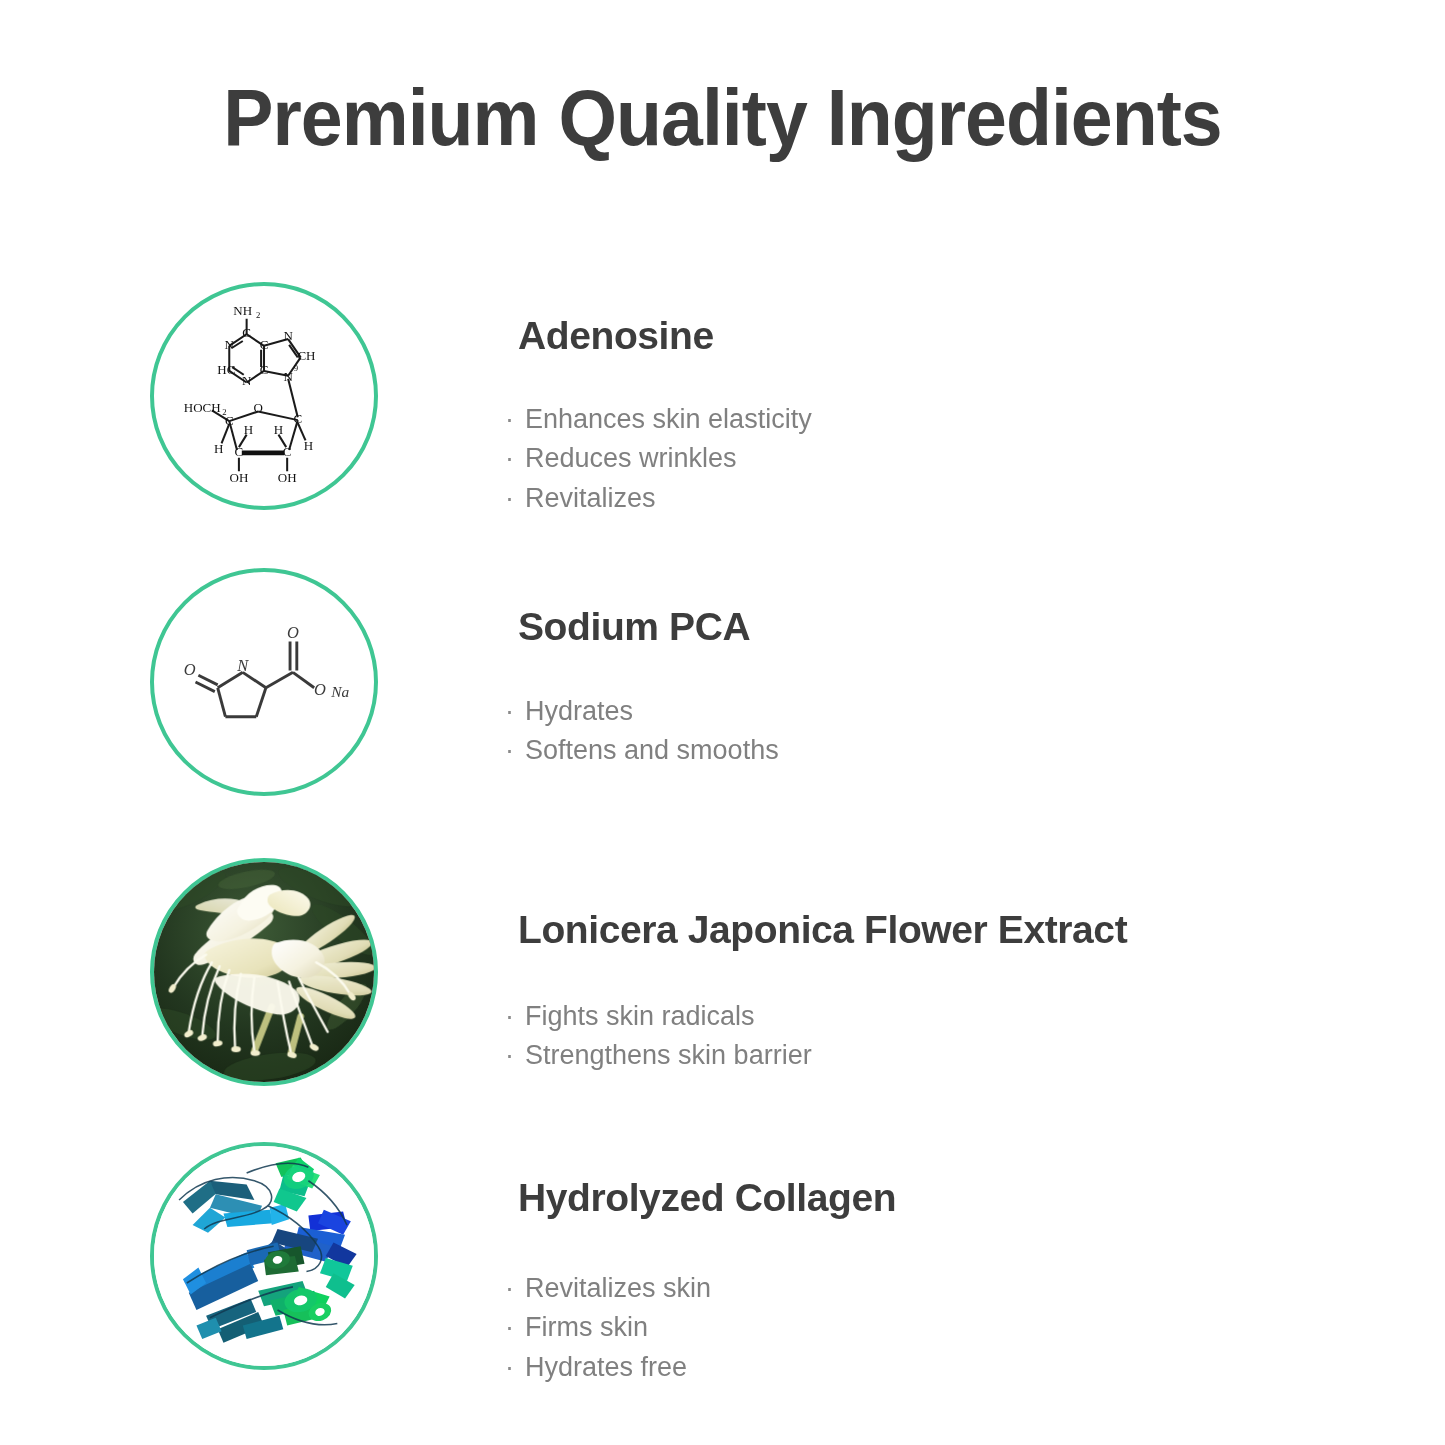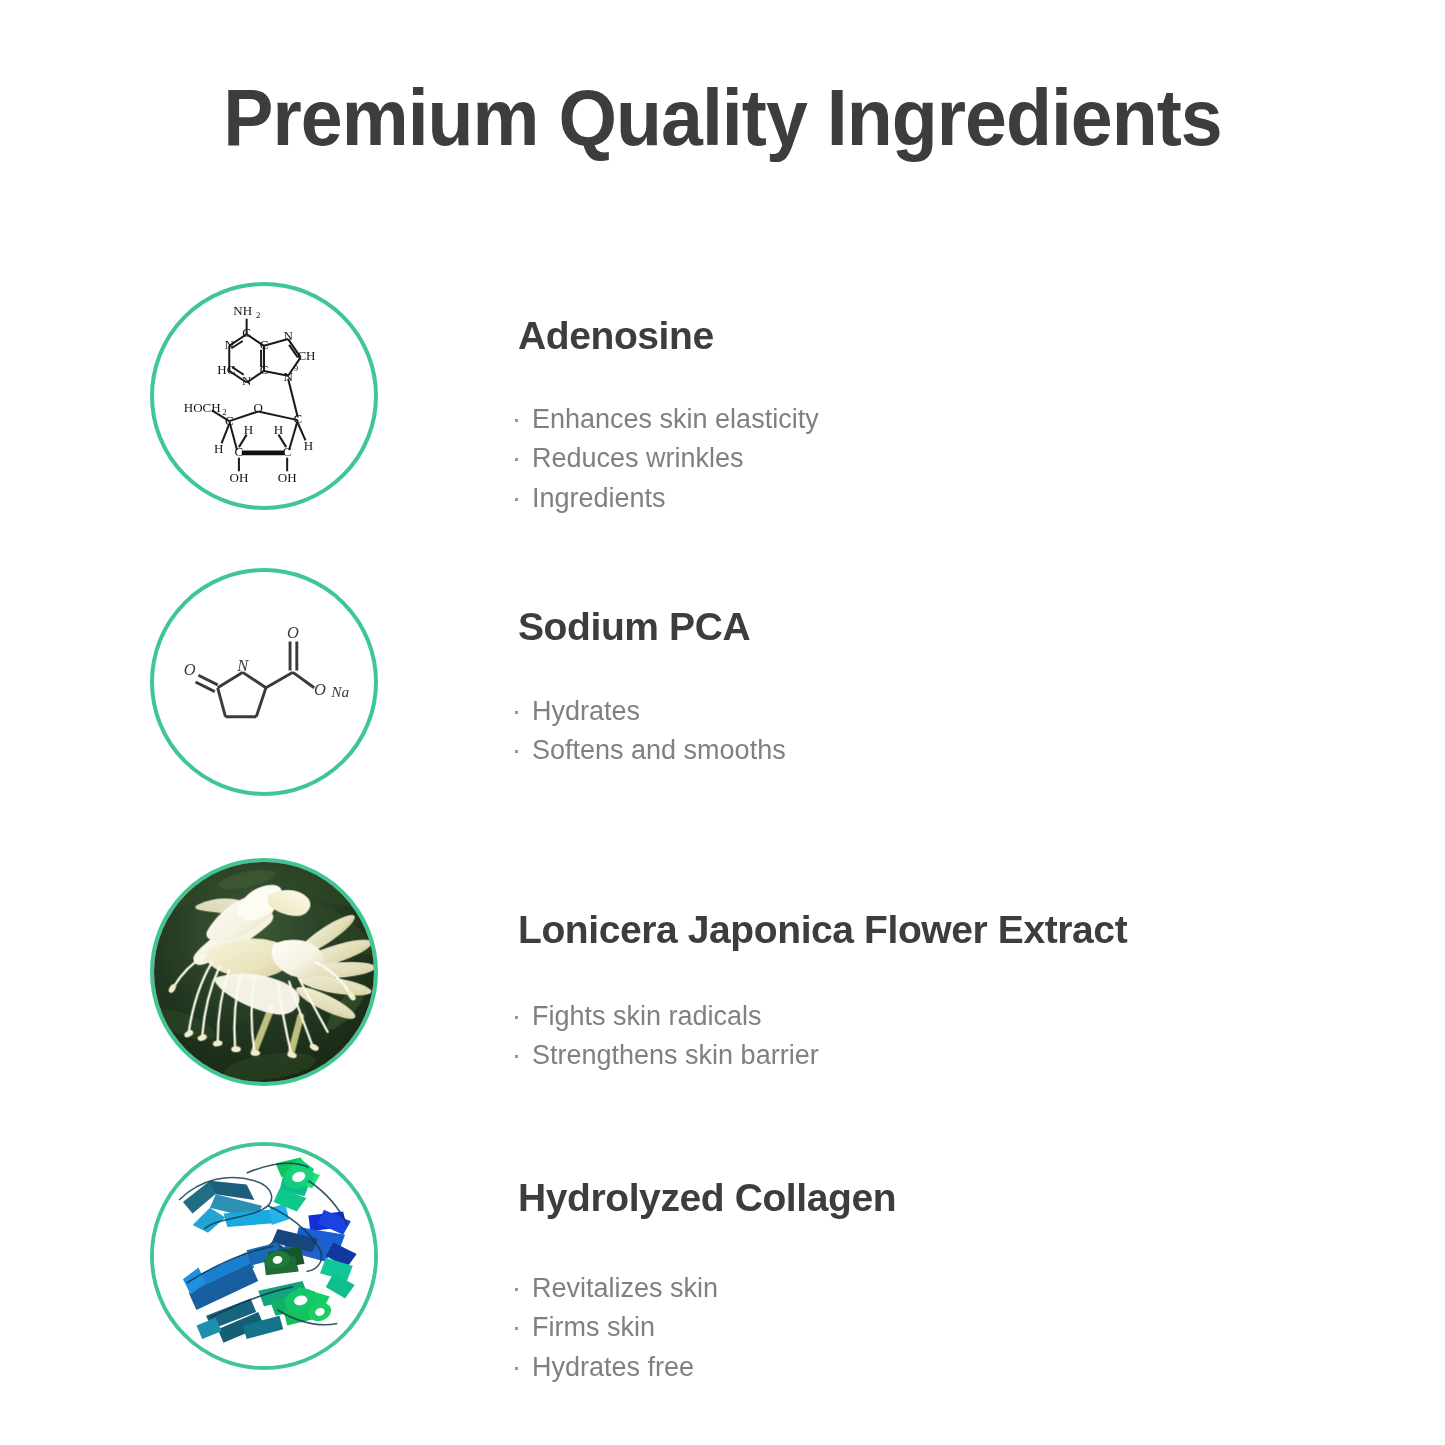--- a/index.html
+++ b/index.html
@@ -79,21 +79,21 @@
     font-size: 39px;
     font-weight: bold;
     color: #3d3d3d;
     letter-spacing: -0.4px;
     line-height: 1.05;
     margin: 14px;
     white-space: nowrap;
   }
   .benefits {
     list-style: none;
-    margin: 8px;
+    margin: 1px;
     padding: 0;
   }
   .benefits li {
     font-size: 27px;
     color: #808080;
     line-height: 39.5px;
     white-space: nowrap;
   }
   .benefits li .dot {
     display: inline-block;
@@ -213,21 +213,21 @@
           <text class="atom" x="138" y="200">OH</text>
         </g>
       </svg>
     </div>
 
     <div class="text-col">
       <h2 class="ing-name">Adenosine</h2>
       <ul class="benefits">
         <li><span class="dot">·</span><span>Enhances skin elasticity</span></li>
         <li><span class="dot">·</span><span>Reduces wrinkles</span></li>
-        <li><span class="dot">·</span><span>Ingredients</span></li>
+        <li><span class="dot">·</span><span>Revitalizes</span></li>
       </ul>
     </div>
   </div>
 
   <div class="ingredient" data-row="1">
 
     <div class="media-circle">
       <svg viewBox="0 0 228 228">
         <g stroke="#3a3a3a" fill="none" stroke-width="3">
 

